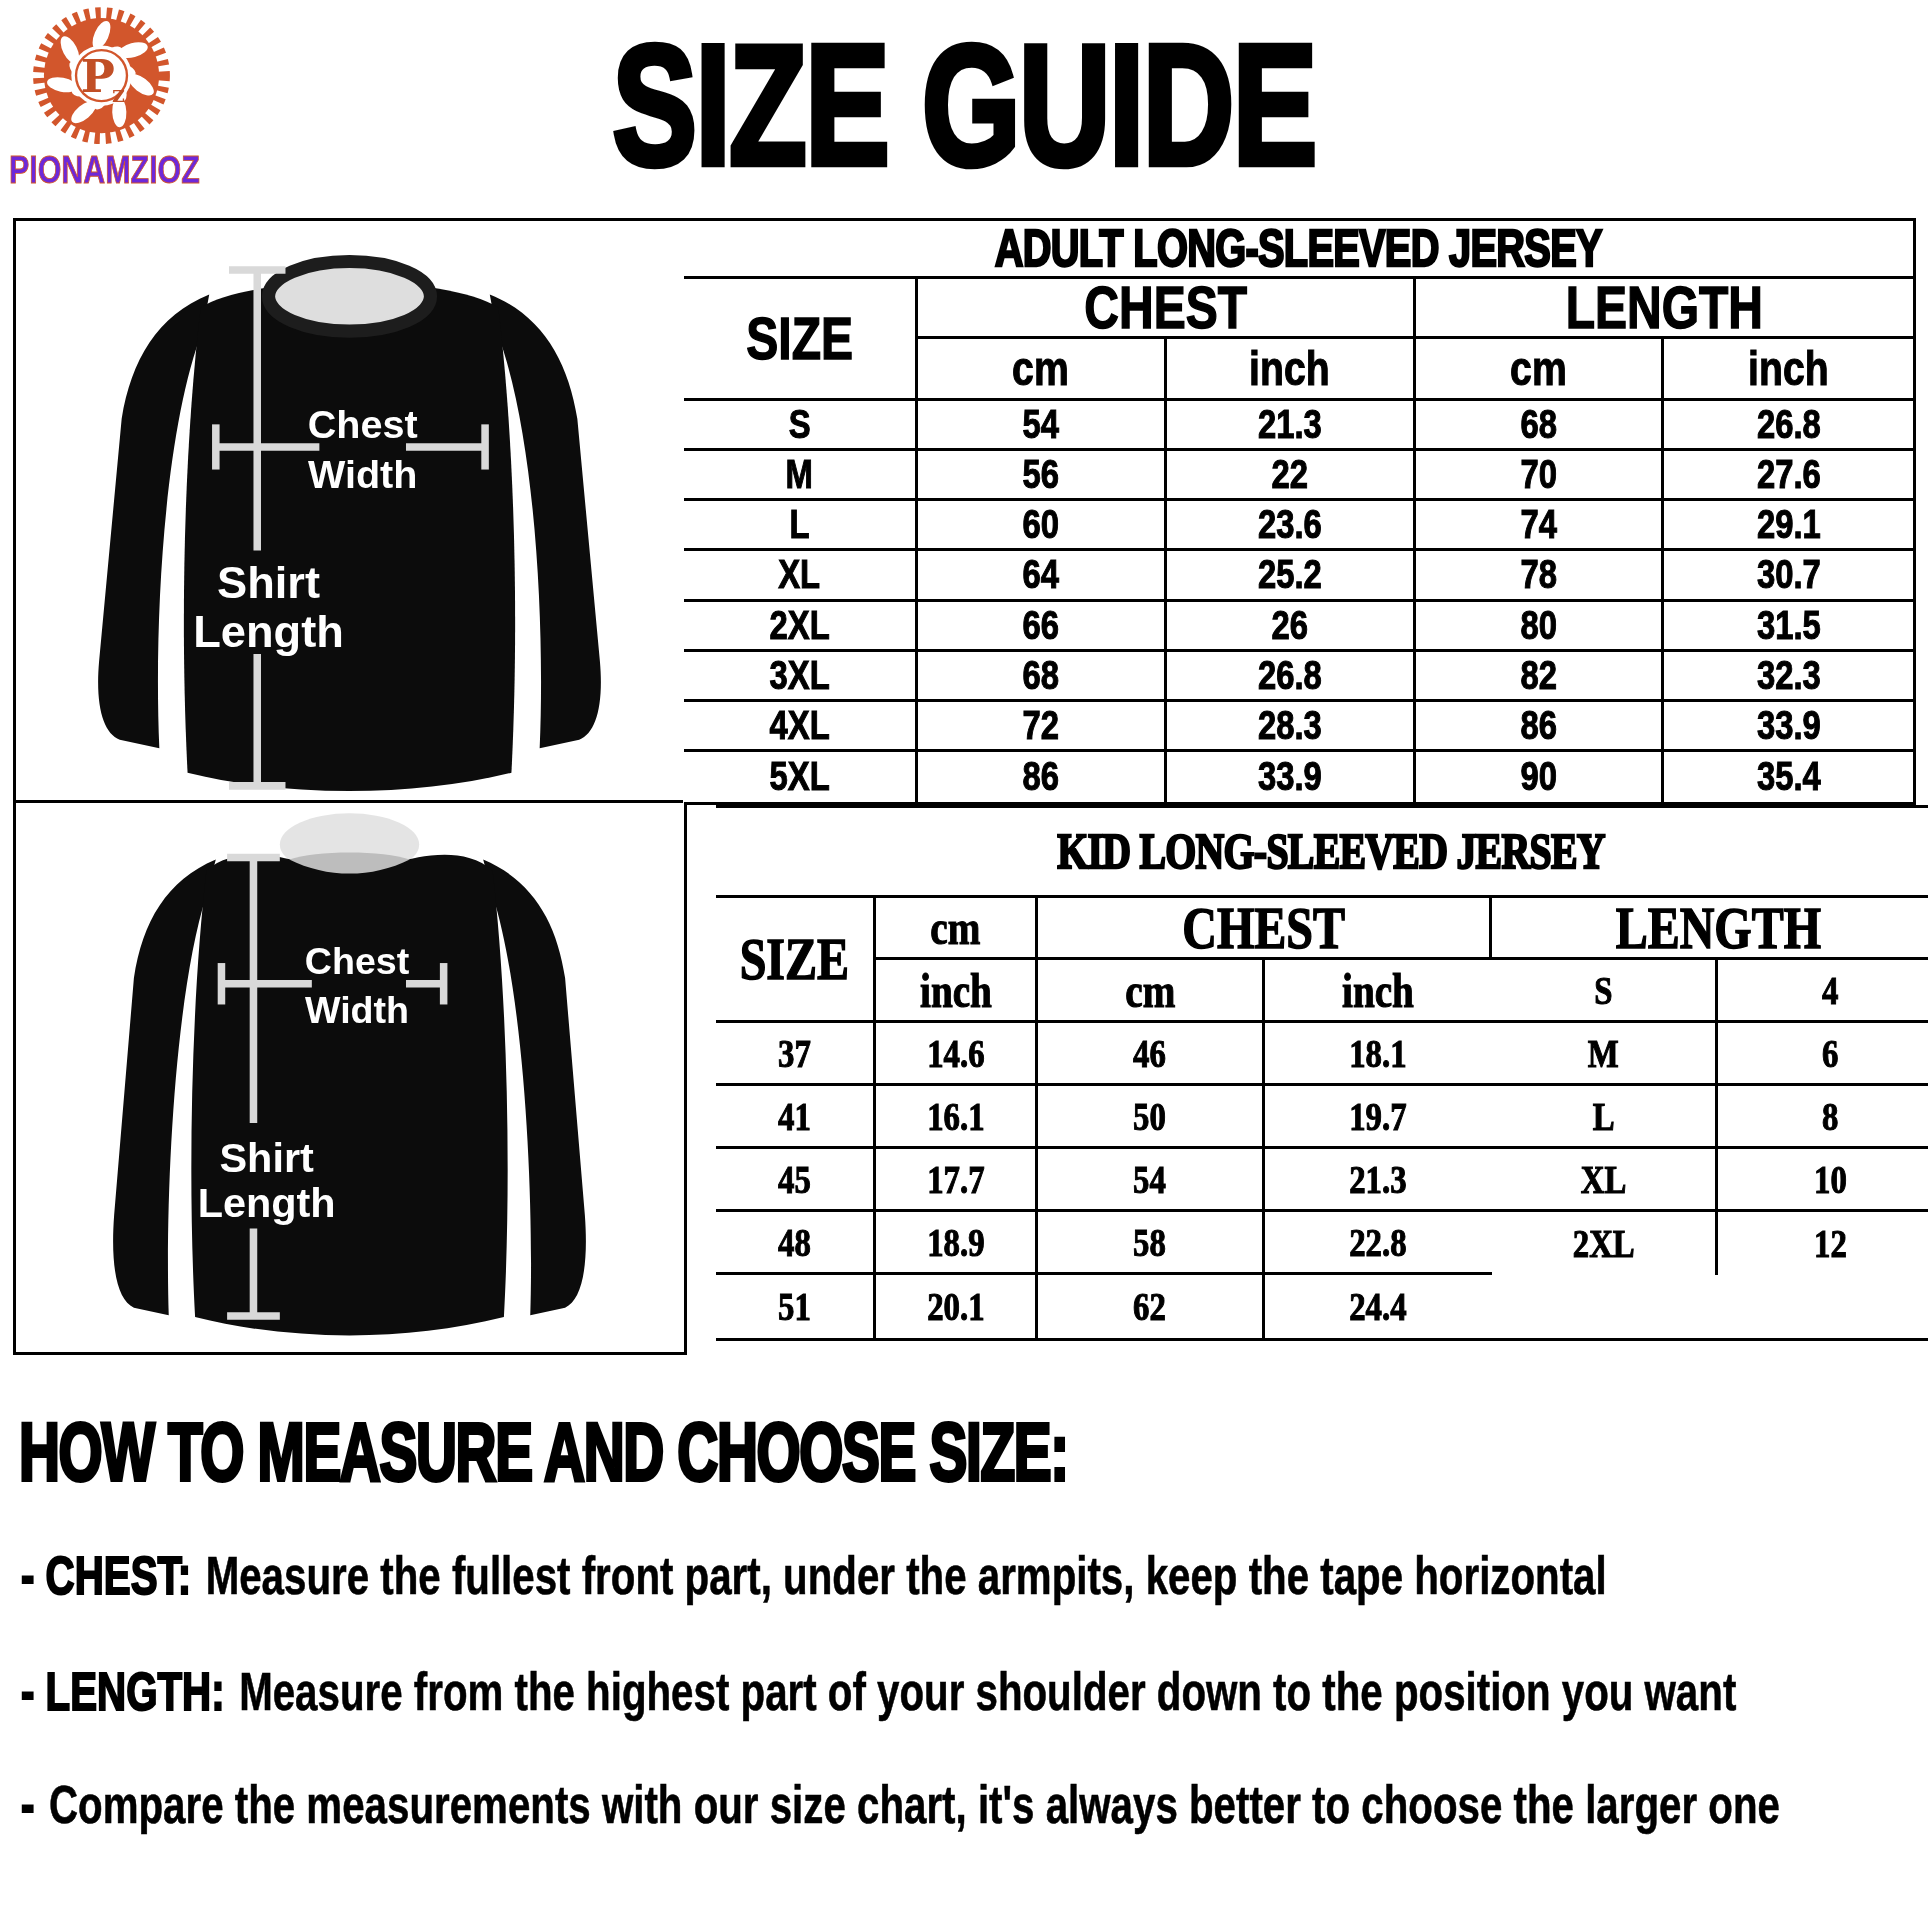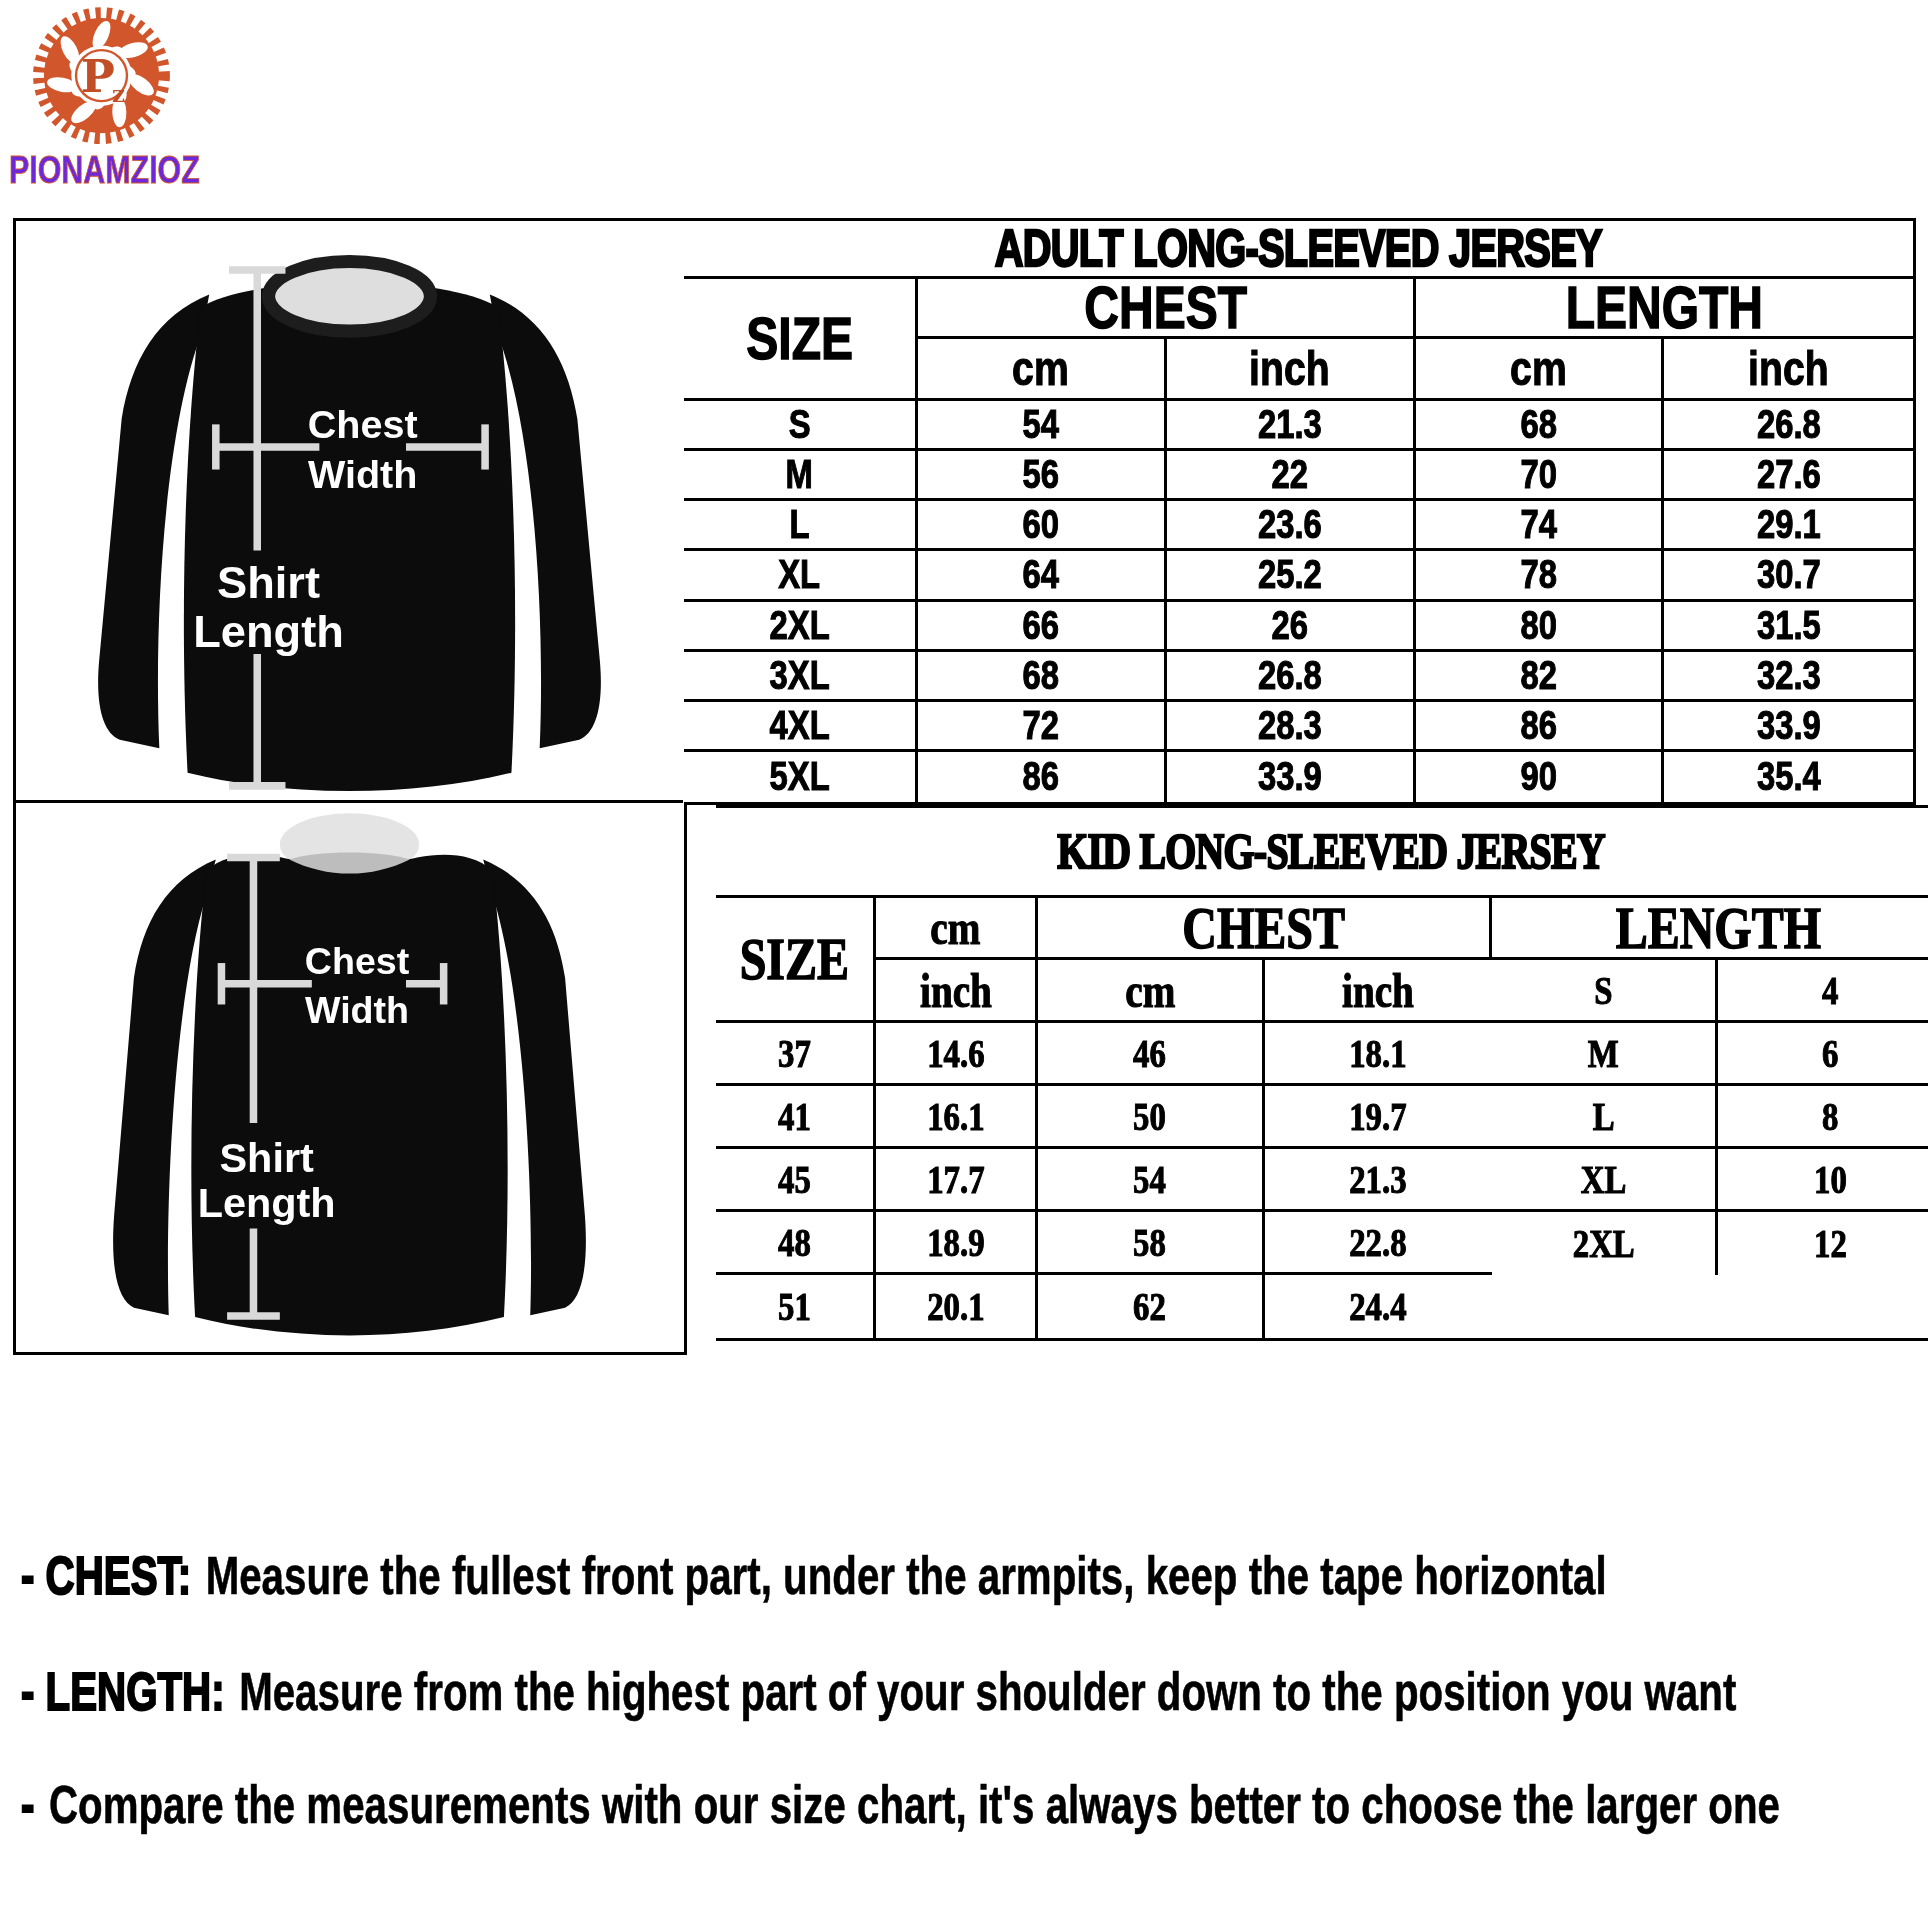--- a/index.html
+++ b/index.html
@@ -82,20 +82,23 @@
       </g>
       <circle cx="80" cy="78" r="32" fill="#ffffff"></circle>
       <circle cx="80" cy="78" r="27" fill="none" stroke="#D2562C" stroke-width="2.5"></circle>
       <text x="76" y="95" text-anchor="middle" font-family="DejaVu Serif, serif" font-weight="bold" font-size="48" fill="#C14F26">P</text>
       <text x="98" y="106" text-anchor="middle" font-family="DejaVu Serif, serif" font-weight="bold" font-size="24" fill="#C14F26">z</text>
     </svg>
   </div>
   <div class="brand-name">
     <span class="sc">PIONAMZIOZ</span>
   </div>
+  <div class="page-title">
+    <span class="sc">SIZE GUIDE</span>
+  </div>
 
   <div class="panel">
 
     <div class="sec-adult">
       <svg width="667" height="579" viewBox="0 0 708 615">
         <g fill="#0c0c0c">
           <path d="M205 78 C150 100 122 148 112 210 L88 468 C84 514 92 544 110 551 L152 560 C146 420 158 220 198 116 Z"></path>
           <path d="M503 78 C558 100 586 148 596 210 L620 468 C624 514 616 544 598 551 L556 560 C562 420 550 220 510 116 Z"></path>
           <path d="M196 92 C250 56 458 56 512 92 C530 240 534 430 526 586 C420 612 288 612 182 586 C174 430 178 240 196 92 Z"></path>
         </g>
@@ -433,20 +436,23 @@
         </div>
       <div class="cell td br">
           <span class="sc">62</span>
         </div>
       <div class="cell td">
           <span class="sc">24.4</span>
         </div>
     </div>
   </div>
 
+  <div class="howto">
+    <span class="sc">HOW TO MEASURE AND CHOOSE SIZE:</span>
+  </div>
   <div class="bullet b1">
     <span class="line"><span class="pfx">- CHEST:</span>  <span class="bod">Measure the fullest front part, under the armpits, keep the tape horizontal</span></span>
   </div>
   <div class="bullet b2">
     <span class="line"><span class="pfx">- LENGTH:</span>  <span class="bod">Measure from the highest part of your shoulder down to the position you want</span></span>
   </div>
   <div class="bullet b3">
     <span class="line"><span class="pfx">-</span>  <span class="bod">Compare the measurements with our size chart, it's always better to choose the larger one</span></span>
   </div>
 

